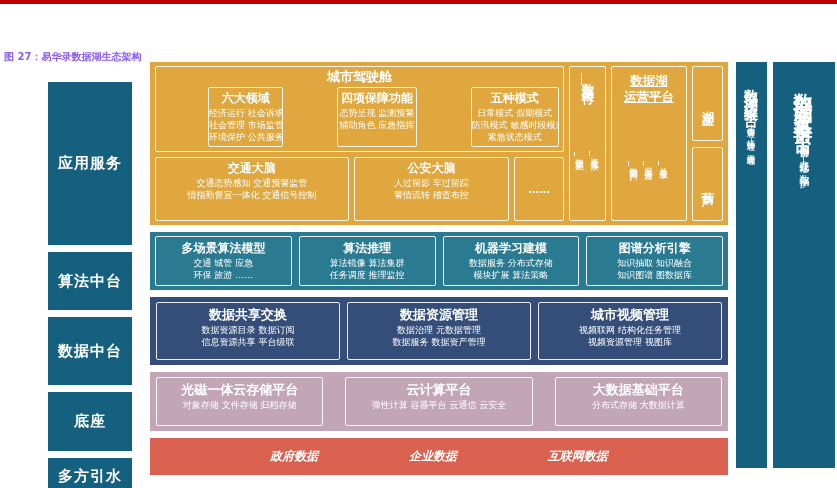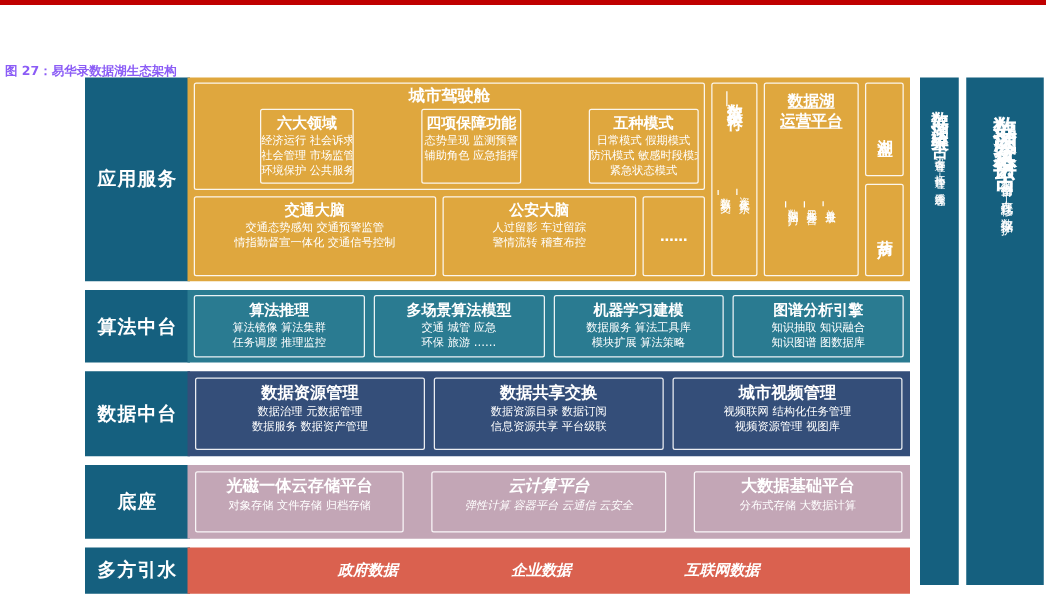--- a/index.html
+++ b/index.html
@@ -2,22 +2,22 @@
 <html><head>
 <meta charset="utf-8">
 <style>
   * { margin:0; padding:0; box-sizing:border-box; }
   html,body { width:837px; height:488px; background:#ffffff; overflow:hidden;
     font-family:"DejaVu Sans", sans-serif; }
   .topline { position:absolute; top:0; left:0; width:837px; height:4px; background:#c00000; }
   .fig-title { position:absolute; top:11px; left:4px; color:#8b5cf6; font-size:10px; font-weight:bold; white-space:nowrap;margin-top:39px; }
 
   
-  .row-label { position:absolute; left:68px; width:84px; background:#15607f; color:#fff;
-    display:flex; align-items:center; justify-content:center; font-size:15px; font-weight:600; letter-spacing:1px; }
+  .row-label { position:absolute; left:48px; width:84px; background:#15607f; color:#fff;
+    display:flex; align-items:center; justify-content:center; font-size:15px; font-weight:600; letter-spacing:1px;margin-top:20px; }
   .rl1 { top:62px; height:163px; } .rl2 { top:232px; height:58px; }
   .rl3 { top:297px; height:68px; } .rl4 { top:372px; height:59px; }
   .rl5 { top:438px; height:37px; }
 
   
   .layer { position:absolute; left:150px; width:578px; color:#fff; }
   .l1 { top:62px; height:163px; background:#dfa73e; display:flex; gap:5px; padding:4px 5px; }
   .l2 { top:232px; height:58px; background:#2a7b91; display:flex; gap:7px; padding:4px 5px; }
   .l3 { top:297px; height:68px; background:#344e79; display:flex; gap:7px; padding:5px 6px; }
   .l4 { top:372px; height:59px; background:#c3a6b6; display:flex; gap:22px; padding:5px 6px; }
@@ -46,21 +46,21 @@
   .ops  { width:76px; }
   .vtitle { writing-mode:vertical-rl; font-weight:bold; font-size:12.5px; letter-spacing:3px; }
   .vsubs { flex:1; display:flex; flex-direction:row-reverse; justify-content:center; gap:3px; margin-top:7px; }
   .vsubs span { writing-mode:vertical-rl; font-size:8.5px; letter-spacing:1px; }
   .ops-title { font-weight:bold; font-size:12.5px; line-height:1.25; text-align:center; }
   .disks { width:31px; display:flex; flex-direction:column; gap:6px; }
   .disk { flex:1; display:flex; align-items:center; justify-content:center; }
   .disk span { writing-mode:vertical-rl; font-weight:bold; font-size:12.5px; letter-spacing:2px; }
 
   .algo-box, .data-box, .base-box { flex:1; padding-top:2px; }
-  .base-mid { flex:1.12;font-style:italic; }
+  .base-mid { flex:1.12; }
   .l4 .bt13 { color:#fff; }
   .src { white-space:nowrap; }
 
   
   .vbar { position:absolute; top:62px; height:406px; background:#15607f; color:#fff;
     display:flex; flex-direction:column; align-items:center; }
   .vbar1 { left:736px; width:31px; }
   .vbar2 { left:773px; width:62px; }
   .vbar-title { writing-mode:vertical-rl; font-weight:bold; margin-top:16px; letter-spacing:4px; }
   .vbar1 .vbar-title { font-size:14px; }
@@ -145,53 +145,53 @@
       <span>湖盘</span>
     </div>
     <div class="bx disk">
       <span>葫芦</span>
     </div>
   </div>
 </div>
 
 <div class="layer l2">
   <div class="bx algo-box">
+    <div class="bt">多场景算法模型</div>
+    <div class="blin">交通  城管  应急</div>
+    <div class="blin">环保  旅游  ……</div>
+  </div>
+  <div class="bx algo-box">
     <div class="bt">算法推理</div>
     <div class="blin">算法镜像  算法集群</div>
     <div class="blin">任务调度  推理监控</div>
   </div>
   <div class="bx algo-box">
-    <div class="bt">多场景算法模型</div>
-    <div class="blin">交通  城管  应急</div>
-    <div class="blin">环保  旅游  ……</div>
-  </div>
-  <div class="bx algo-box">
     <div class="bt">机器学习建模</div>
-    <div class="blin">数据服务  算法工具库</div>
+    <div class="blin">数据服务  分布式存储</div>
     <div class="blin">模块扩展  算法策略</div>
   </div>
   <div class="bx algo-box">
     <div class="bt">图谱分析引擎</div>
     <div class="blin">知识抽取  知识融合</div>
     <div class="blin">知识图谱  图数据库</div>
   </div>
 </div>
 
 <div class="layer l3">
+  <div class="bx data-box">
+    <div class="bt bt13">数据共享交换</div>
+    <div class="blin">数据资源目录  数据订阅</div>
+    <div class="blin">信息资源共享  平台级联</div>
+  </div>
   <div class="bx data-box">
     <div class="bt bt13">数据资源管理</div>
     <div class="blin">数据治理  元数据管理</div>
     <div class="blin">数据服务  数据资产管理</div>
   </div>
   <div class="bx data-box">
-    <div class="bt bt13">数据共享交换</div>
-    <div class="blin">数据资源目录  数据订阅</div>
-    <div class="blin">信息资源共享  平台级联</div>
-  </div>
-  <div class="bx data-box">
     <div class="bt bt13">城市视频管理</div>
     <div class="blin">视频联网  结构化任务管理</div>
     <div class="blin">视频资源管理  视图库</div>
   </div>
 </div>
 
 <div class="layer l4">
   <div class="bx base-box">
     <div class="bt bt13">光磁一体云存储平台</div>
     <div class="blin">对象存储  文件存储  归档存储</div>

